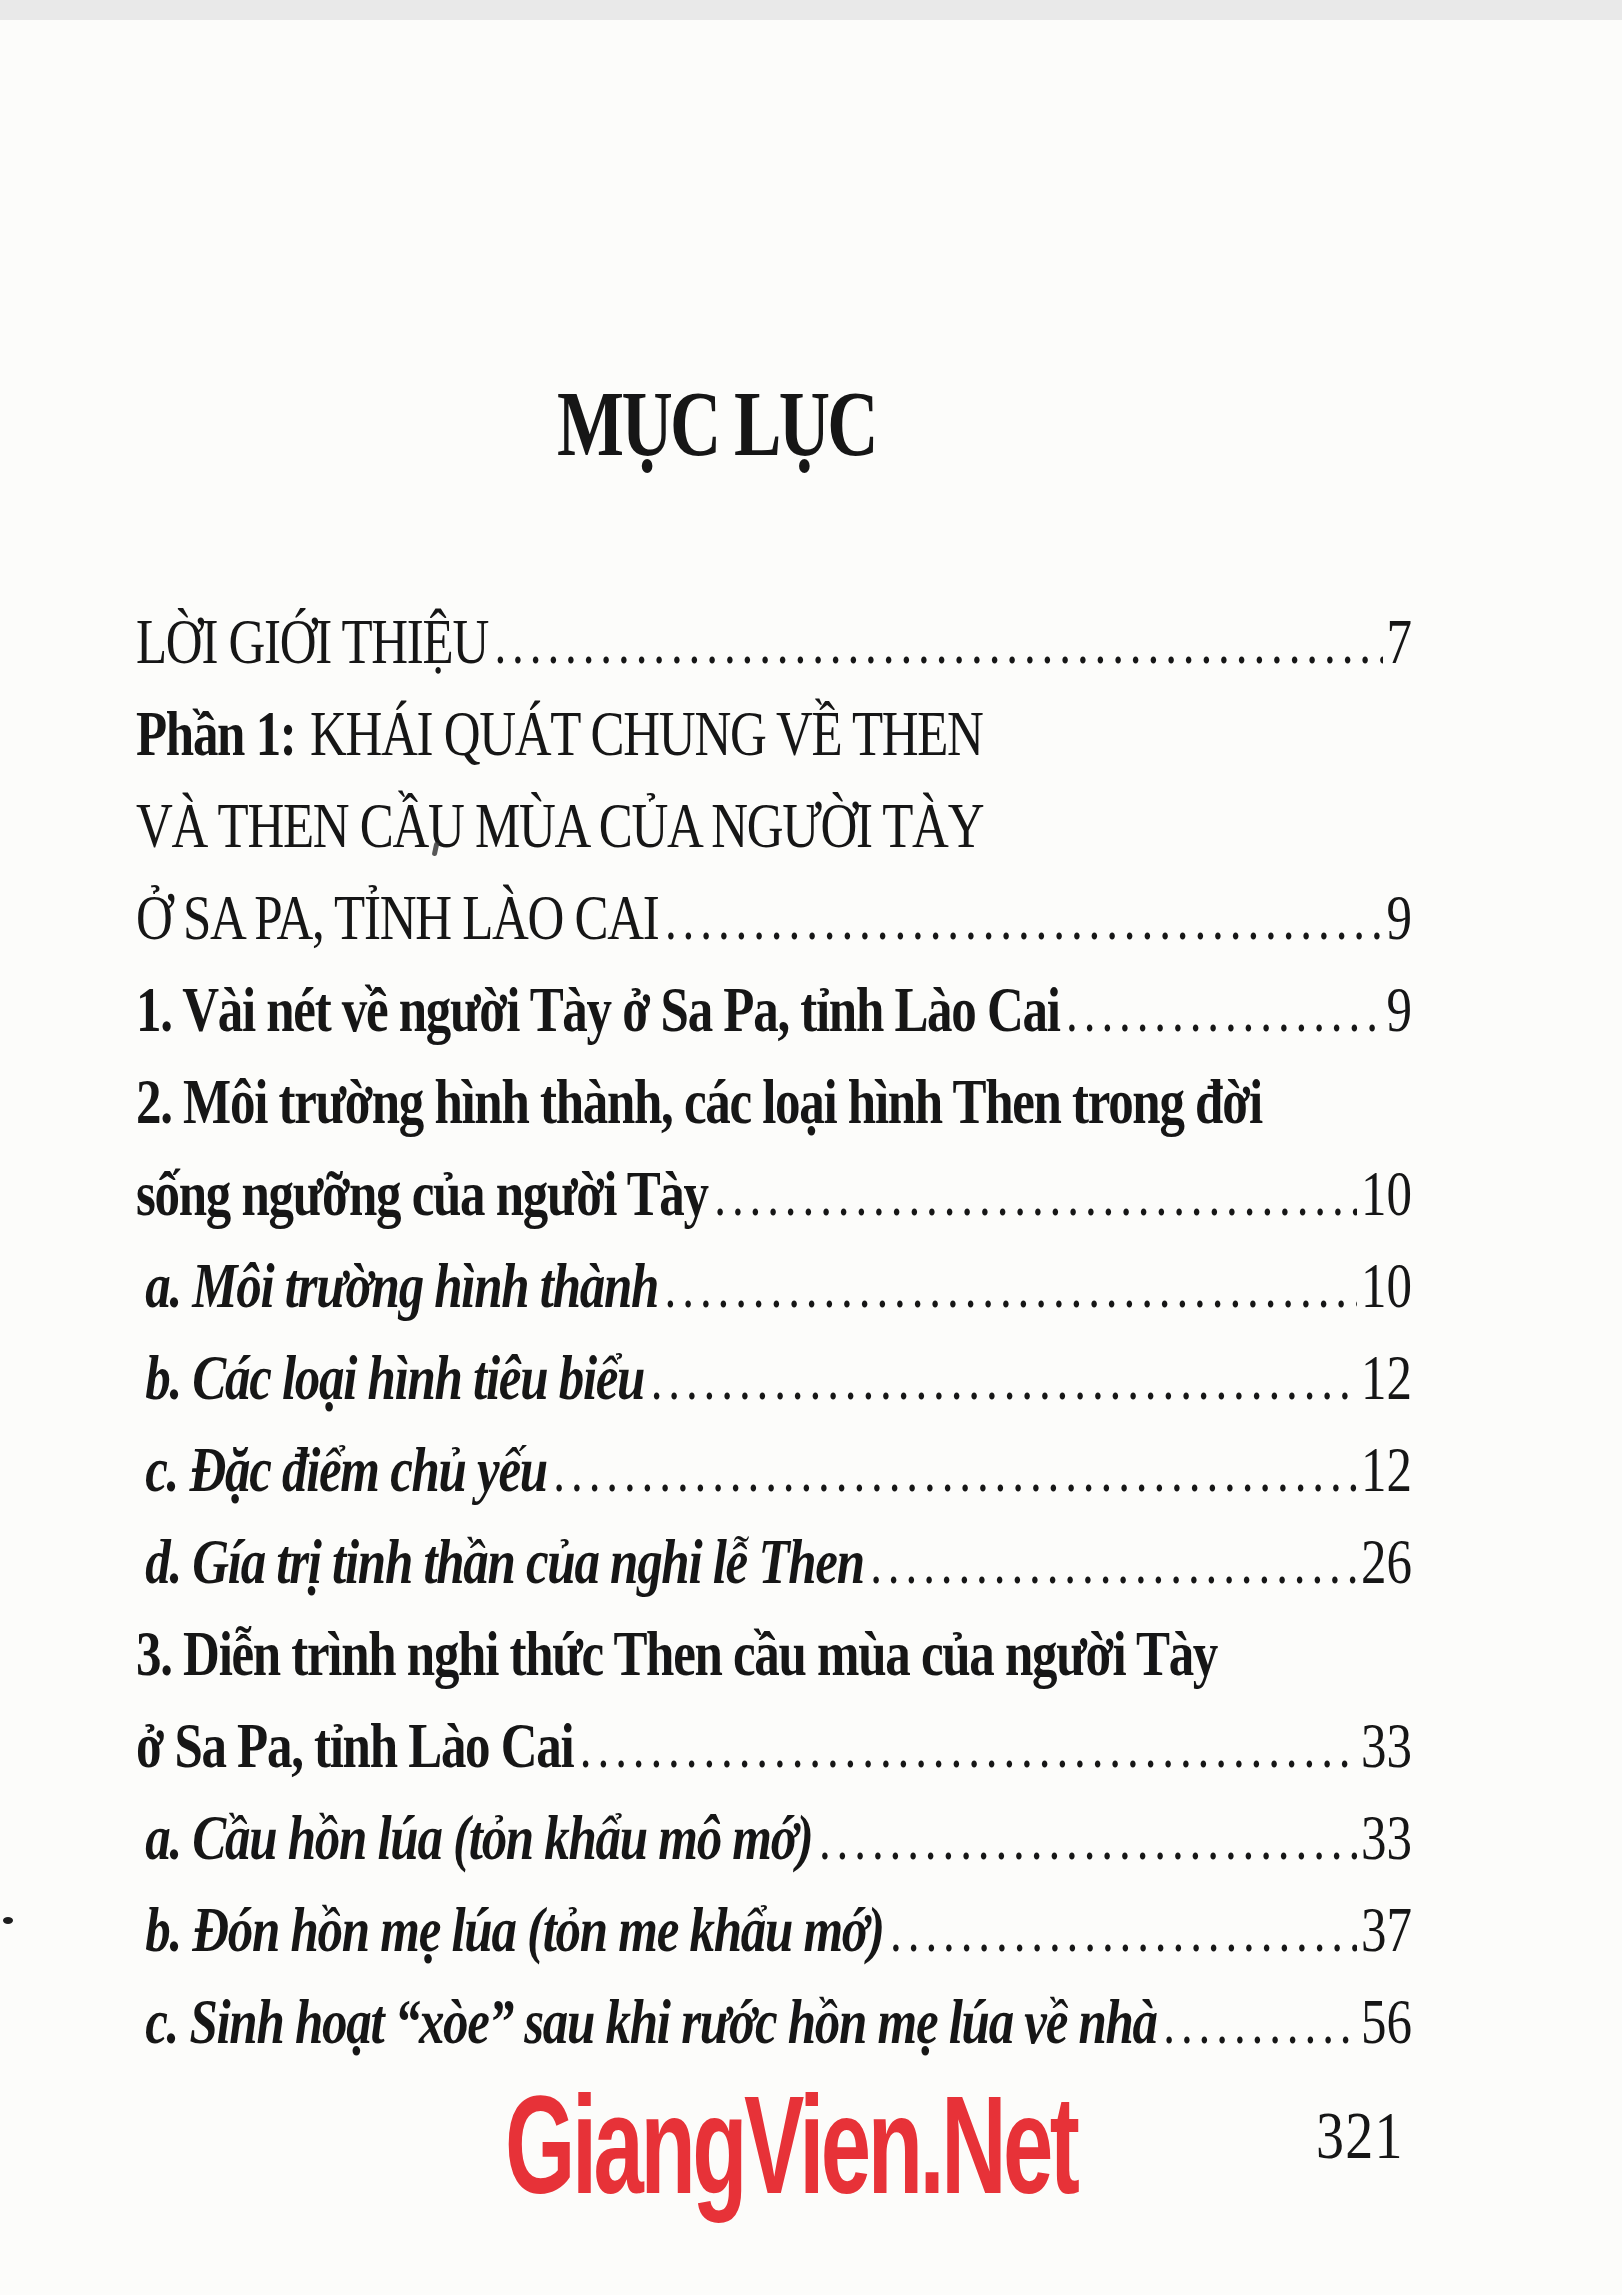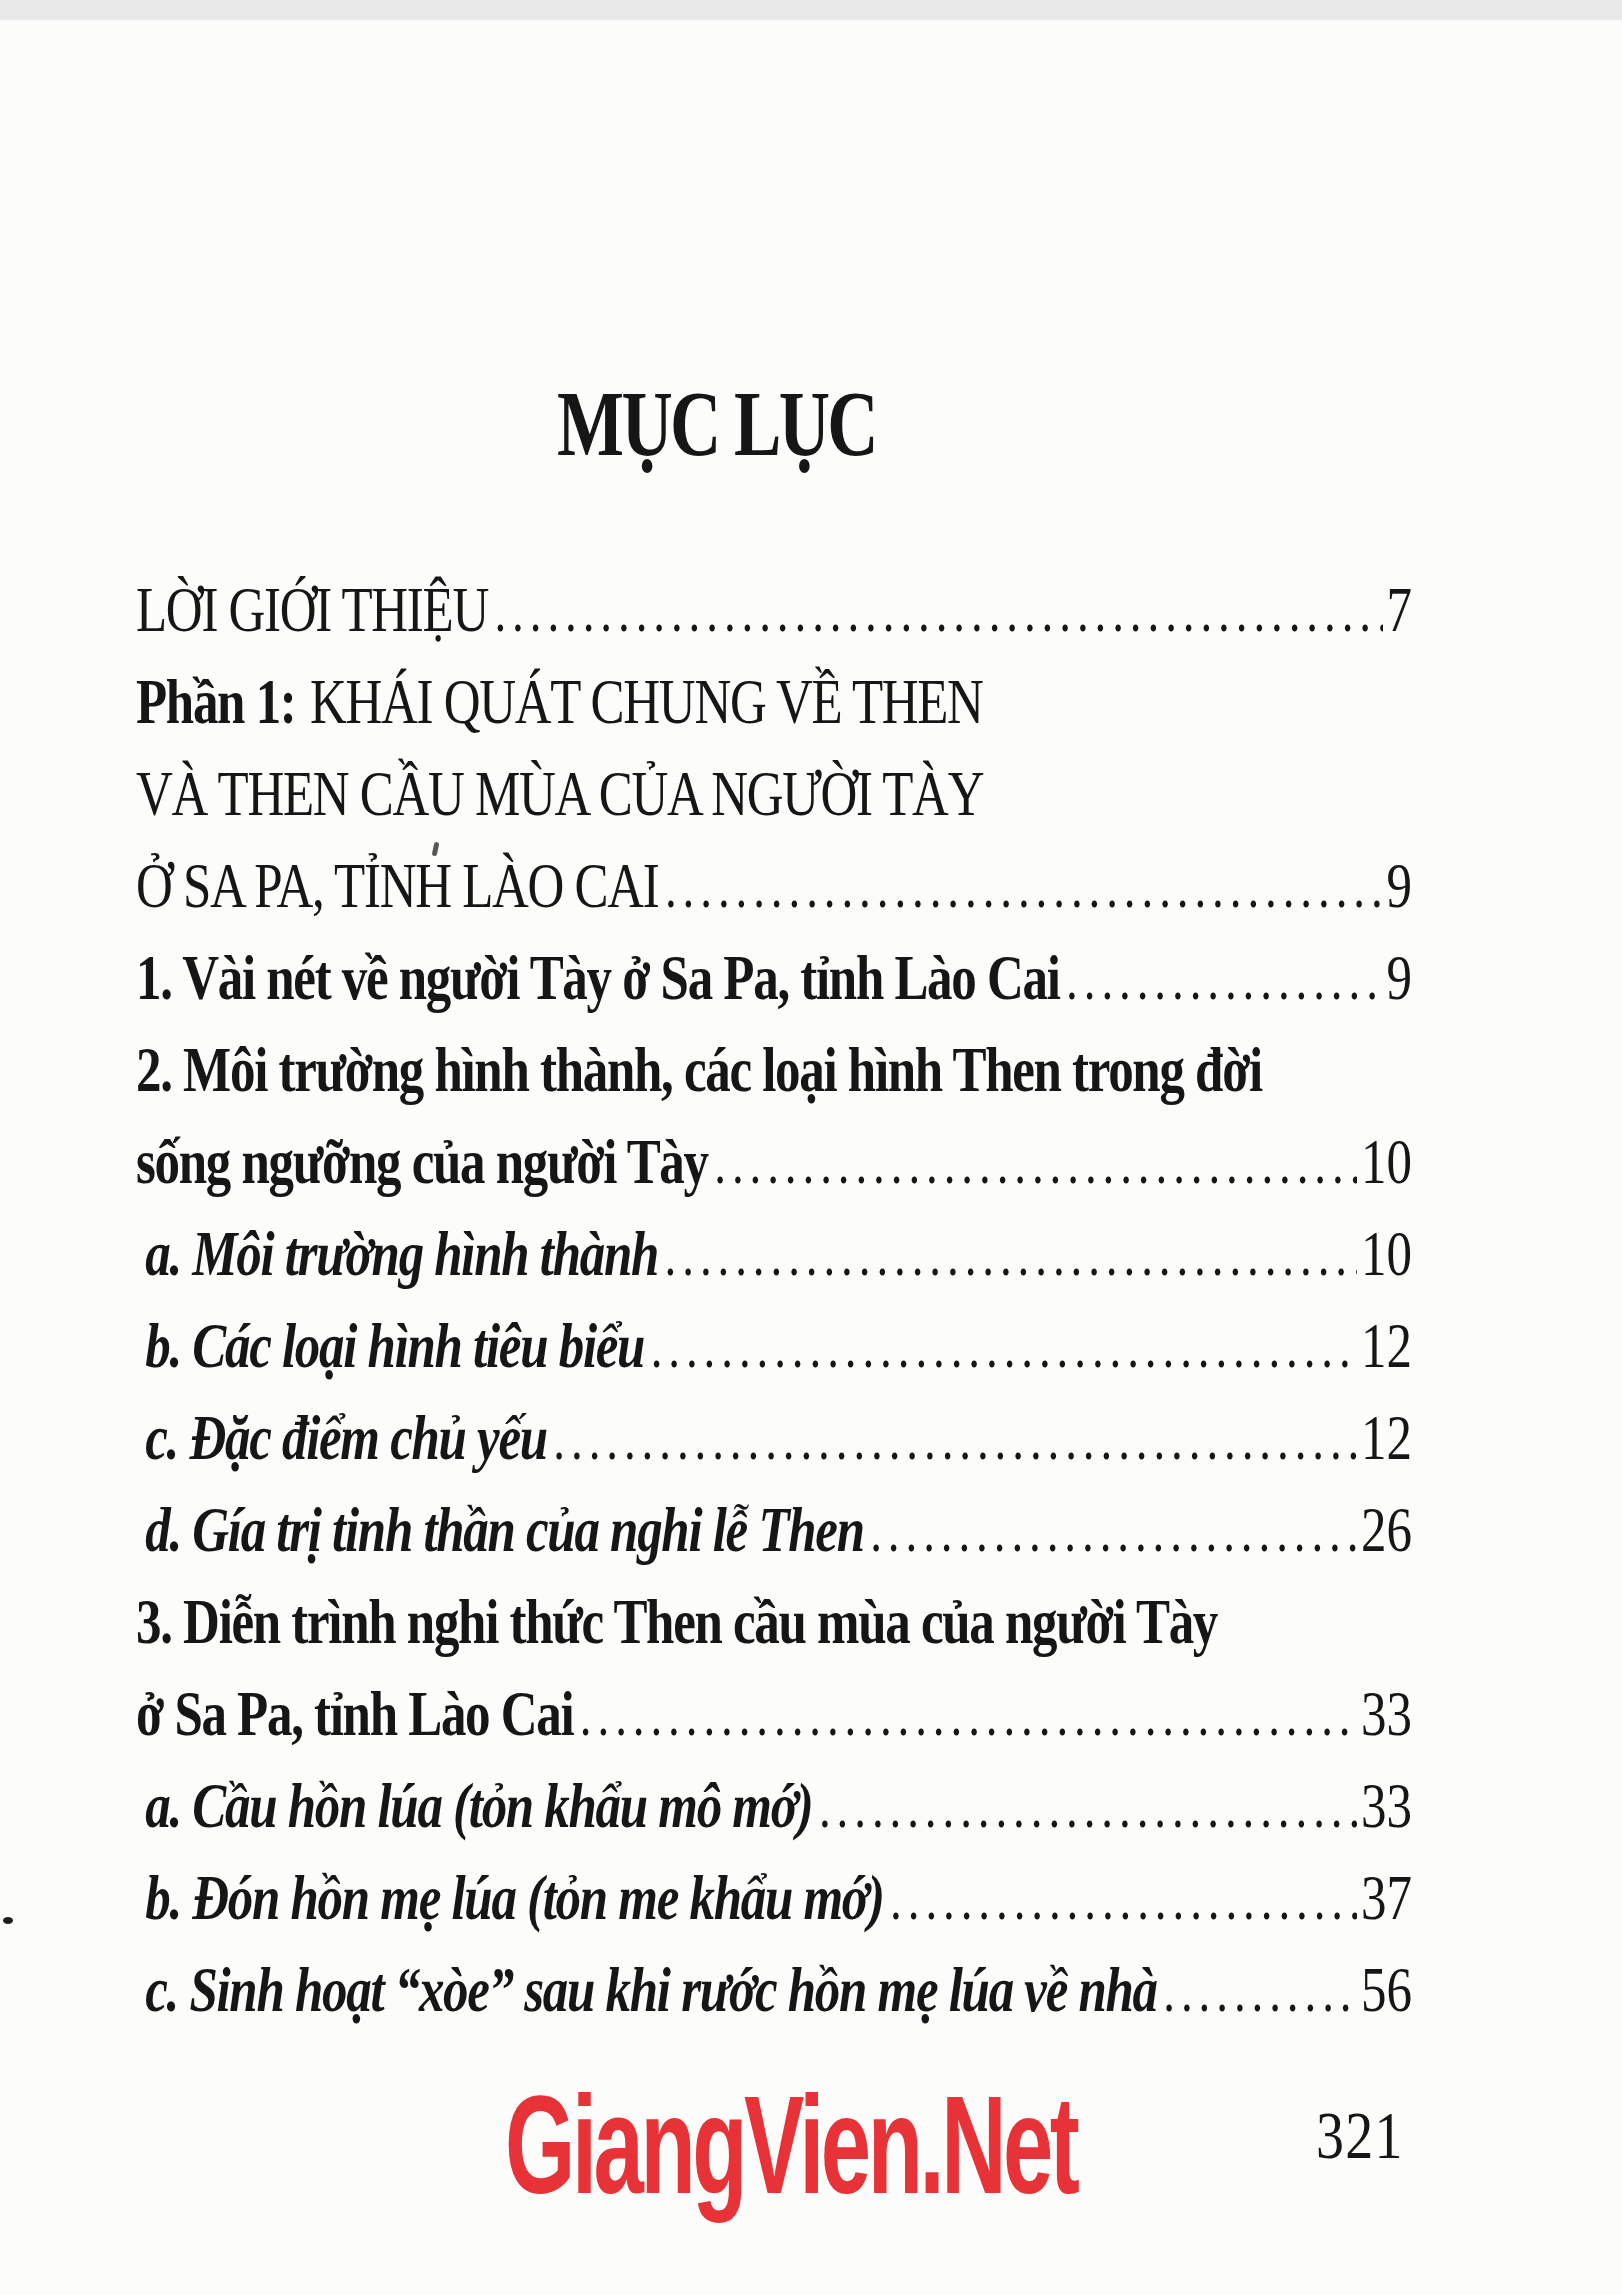--- a/index.html
+++ b/index.html
@@ -26,21 +26,21 @@
     font-weight: 700;
     letter-spacing: -2.6px;
     white-space: nowrap;
     transform: scaleY(1.3);
     transform-origin: left top;
   }
   
   .toc {
     position: absolute;
     left: 136px;
-    top: 549px;
+    top: 581px;
     width: 1276px;
   }
   .toc-row {
     display: flex;
     align-items: baseline;
     height: 92px;
     line-height: 92px;
     font-size: 51px;
     white-space: nowrap;
     transform: scaleY(1.26);

